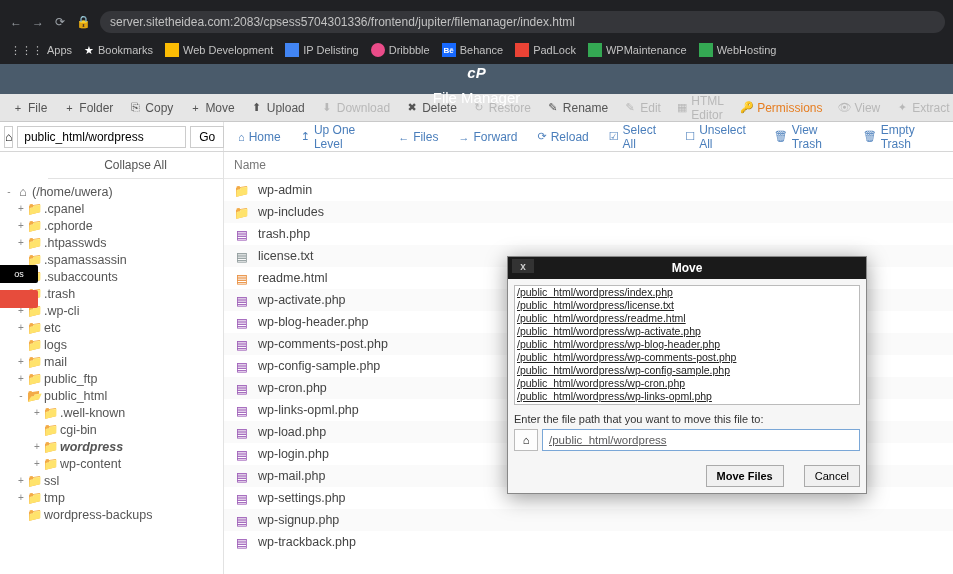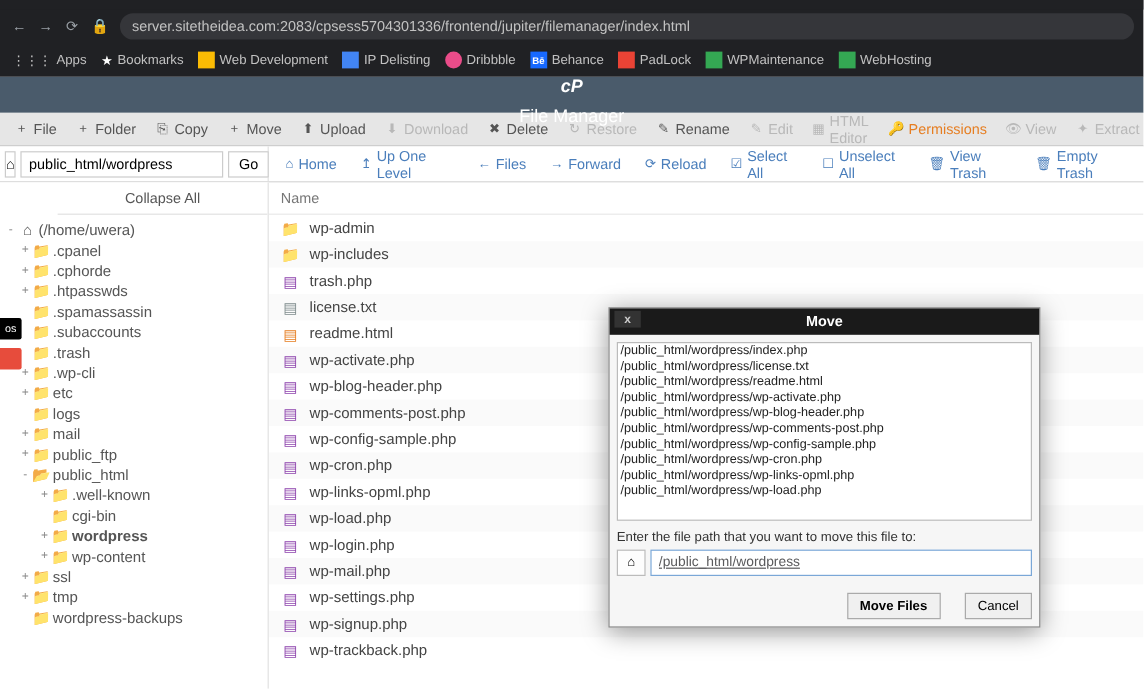--- a/index.html
+++ b/index.html
@@ -47,43 +47,43 @@
 
 .main-area { display: flex; height: calc(100% - 8px - 28px - 28px - 30px - 28px - 30px); }
 .sidebar { width: 224px; border-right: 1px solid #e2e2e2; overflow:auto; background:#fff;}
 .collapse-bar { text-align:center; padding:6px 0; border-bottom:1px solid #e2e2e2; color:#555; font-size:12px;margin-left:48px;}
 .tree { padding: 4px 0 4px 4px; font-size: 12.5px; color:#555; }
 .tree-line { display:flex; align-items:center; height:17px; gap:2px; white-space:nowrap;}
 .tree-toggle { width:10px; text-align:center; color:#888; font-size:10px;}
 .tree-icon { width:14px; height:14px; display:inline-flex; align-items:center; justify-content:center; }
 .fld-close { color:#f6a623; }
 .fld-open  { color:#f6a623; }
-.tree-bold { font-weight: bold; }
+.tree-bold { font-weight: bold; font-style: italic; }
 .lvl1 { padding-left: 12px; }
 .lvl2 { padding-left: 28px; }
 
 .content { flex:1; overflow:auto; position:relative; }
 .col-header { padding:6px 10px; color:#777; border-bottom:1px solid #e9e9e9; font-size:12px;}
 .file-row { display:flex; align-items:center; gap:8px; padding:3px 10px; height:22px; font-size:12.5px; color:#444; }
 .file-row:nth-child(even){ background:#fafafa; }
 .f-icon { width:16px; height:16px; display:inline-flex; align-items:center; justify-content:center;}
 .f-folder { color:#f6a623; }
 .f-php { color:#8e44ad; }
 .f-txt { color:#7f8c8d; }
 .f-html { color:#e67e22; }
 
 
-.badge { position: absolute; left: 0; width: 18px; height: 18px; background: #000; color:#fff; font-size:9px; display:flex; align-items:center; justify-content:center; border-radius: 0 2px 2px 0;}
+.badge { position: absolute; left: 0; width: 38px; height: 18px; background: #000; color:#fff; font-size:9px; display:flex; align-items:center; justify-content:center; border-radius: 0 2px 2px 0;}
 .badge.red { background:#e74c3c; top: 290px;}
 .badge.blk { top: 265px; }
 .modal { position:absolute; top:256px; left:507px; width:360px; background:#f6f6f6; border:1px solid #888; box-shadow:0 4px 20px rgba(0,0,0,0.4); font-size:11px; }
 .modal-title { background:#1a1a1a; color:#fff; text-align:center; font-weight:bold; padding:4px 0; position:relative; font-size:12px;}
 .modal-close { position:absolute; left:4px; top:2px; background:#333; color:#ccc; width:22px; height:14px; display:flex; align-items:center; justify-content:center; font-size:10px;}
 .modal-body { padding:6px; }
-.file-list-box { background:#fff; border:1px solid #bbb; height:149px; overflow-y:scroll; padding:0 2px; font-size:10.5px; line-height:13px; color:#222;}
+.file-list-box { background:#fff; border:1px solid #bbb; height:120px; overflow-y:scroll; padding:0 2px; font-size:10.5px; line-height:13px; color:#222;text-decoration:underline;}
 .modal-label { margin:8px 0 4px; color:#333;}
 .path-row { display:flex; gap:4px; }
 .path-icon-btn { width:24px; height:22px; border:1px solid #bbb; background:#fdfdfd; display:flex; align-items:center; justify-content:center; }
 .move-input { flex:1; height:22px; border:1px solid #7aa7d7; padding:0 6px; font-size:11.5px; color:#5a5a5c; text-decoration:underline; }
 .modal-footer { display:flex; justify-content:flex-end; gap:20px; padding:8px 6px 6px; }
 .m-btn { padding:4px 10px; border:1px solid #aaa; background:#f0f0f0; font-size:11px; }
 .m-btn.primary { font-weight:bold; }
 </style>
 </head>
 <body>

